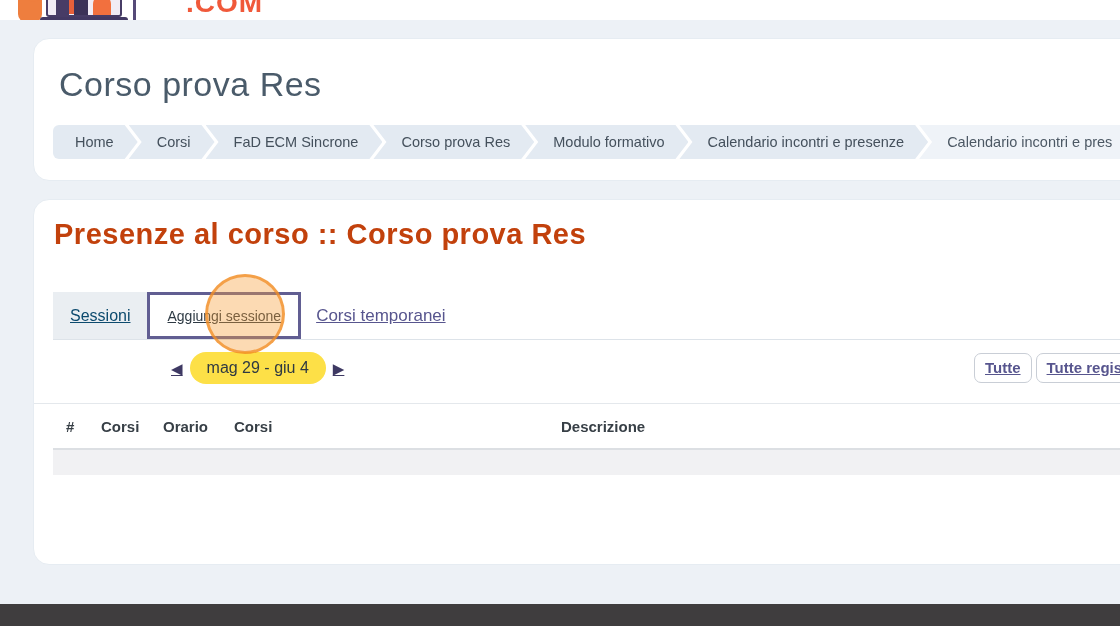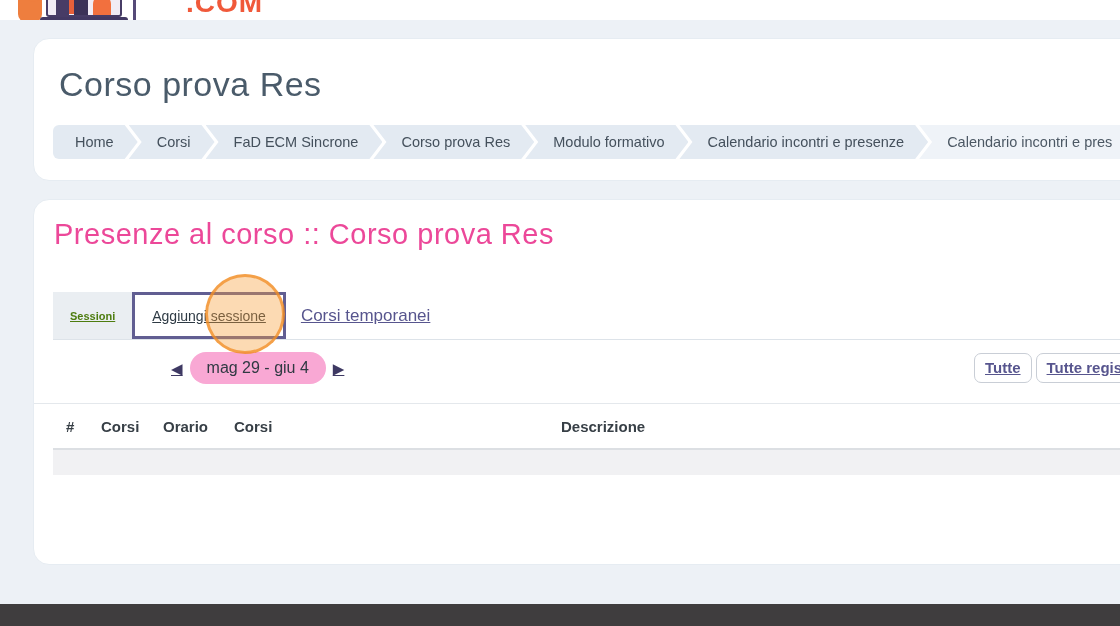--- a/index.html
+++ b/index.html
@@ -22,21 +22,21 @@
   .laptop-base{ position:absolute; left:40px; top:17px; width:88px; height:8px; background:#433963; border-radius:3px 3px 5px 5px; }
   .brand-divider{ position:absolute; left:133px; top:0; width:3px; height:21px; background:#564a78; }
   .brand-com{ position:absolute; left:186px; top:-13px; font-size:28px; font-weight:bold; color:#f0593a; letter-spacing:1px; }
 
   
   .card{ position:absolute; left:33px; width:1120px; background:#ffffff; border:1px solid #e6ecf2; border-radius:16px; }
   .card-course{ top:38px; height:143px; }
   .card-attendance{ top:199px; height:366px; }
 
   .course-title{ position:absolute; left:25px; top:26px; font-size:34px; font-weight:500; color:#4a5b6a; letter-spacing:0.5px; }
-  .attendance-title{ position:absolute; left:20px; top:18px; font-size:29px; font-weight:400; color:#ec4899; letter-spacing:0.5px; }
+  .attendance-title{ position:absolute; left:20px; top:18px; font-size:29px; font-weight:700; color:#c2410c; letter-spacing:0.5px; }
 
   
   .breadcrumb{ position:absolute; left:19px; top:86px; right:-2px; height:34px; display:flex; overflow:hidden; }
   .crumb{
     background:#e3eaf2; color:#44505c; font-size:14.5px; font-weight:500;
     display:flex; align-items:center; padding:0 24px 0 28px; white-space:nowrap;
     clip-path: polygon(0 0, calc(100% - 13px) 0, 100% 50%, calc(100% - 13px) 100%, 0 100%, 13px 50%);
     margin-left:-9px;
   }
   .crumb:first-child{
@@ -45,30 +45,30 @@
   }
   .crumb:last-child{
     background:#eff3f8; color:#4c5864; flex:1 0 auto;
     clip-path: polygon(0 0, 100% 0, 100% 100%, 0 100%, 13px 50%);
   }
 
   
   .tabs-row{ position:absolute; left:19px; top:92px; right:0; height:47px; display:flex; align-items:stretch; }
   .tabs-underline{ position:absolute; left:19px; top:139px; right:0; height:1px; background:#dde3e9; }
   .tab-sessioni{ background:#eaeef2; display:flex; align-items:center; padding:0 17px; }
-  .tab-sessioni span{ color:#4d7c0f; font-size:11px; font-weight:700; text-decoration:underline; }
+  .tab-sessioni span{ color:#0c4a6e; font-size:16px; font-weight:400; text-decoration:underline; }
   .tab-aggiungi{ background:#ffffff; border:3px solid #615e92; display:flex; align-items:center; padding:0 17px; }
   .tab-aggiungi span{ color:#2e3a44; font-size:14px; font-weight:500; text-decoration:underline; }
   .tab-utenti{ display:flex; align-items:center; padding:0 15px; }
   .tab-utenti span{ color:#57558e; font-size:17px; font-weight:500; text-decoration:underline; }
 
   
   .week-nav{ position:absolute; left:137px; top:152px; display:flex; align-items:center; gap:7px; }
   .week-arrow{ color:#3e3963; font-size:15px; text-decoration:underline; cursor:pointer; line-height:1; }
-  .week-pill{ background:#f9a8d4; border-radius:17px; padding:7px 17px; font-size:16px; color:#2f3942; }
+  .week-pill{ background:#fde047; border-radius:17px; padding:7px 17px; font-size:16px; color:#2f3942; }
 
   
   .filters{ position:absolute; left:940px; top:153px; display:flex; gap:4px; }
   .filter-btn{ background:#ffffff; border:1px solid #c9ced6; border-radius:7px; padding:5px 10px; white-space:nowrap; }
   .filter-btn span{ color:#57558e; font-size:15px; font-weight:600; text-decoration:underline; }
 
   
   .table-wrap{ position:absolute; left:0; top:203px; right:0; border-top:1px solid #e4e8ec; }
   .thead{ display:flex; padding:14px 0 13px 32px; }
   .th{ font-size:15px; font-weight:bold; color:#373f46; }

